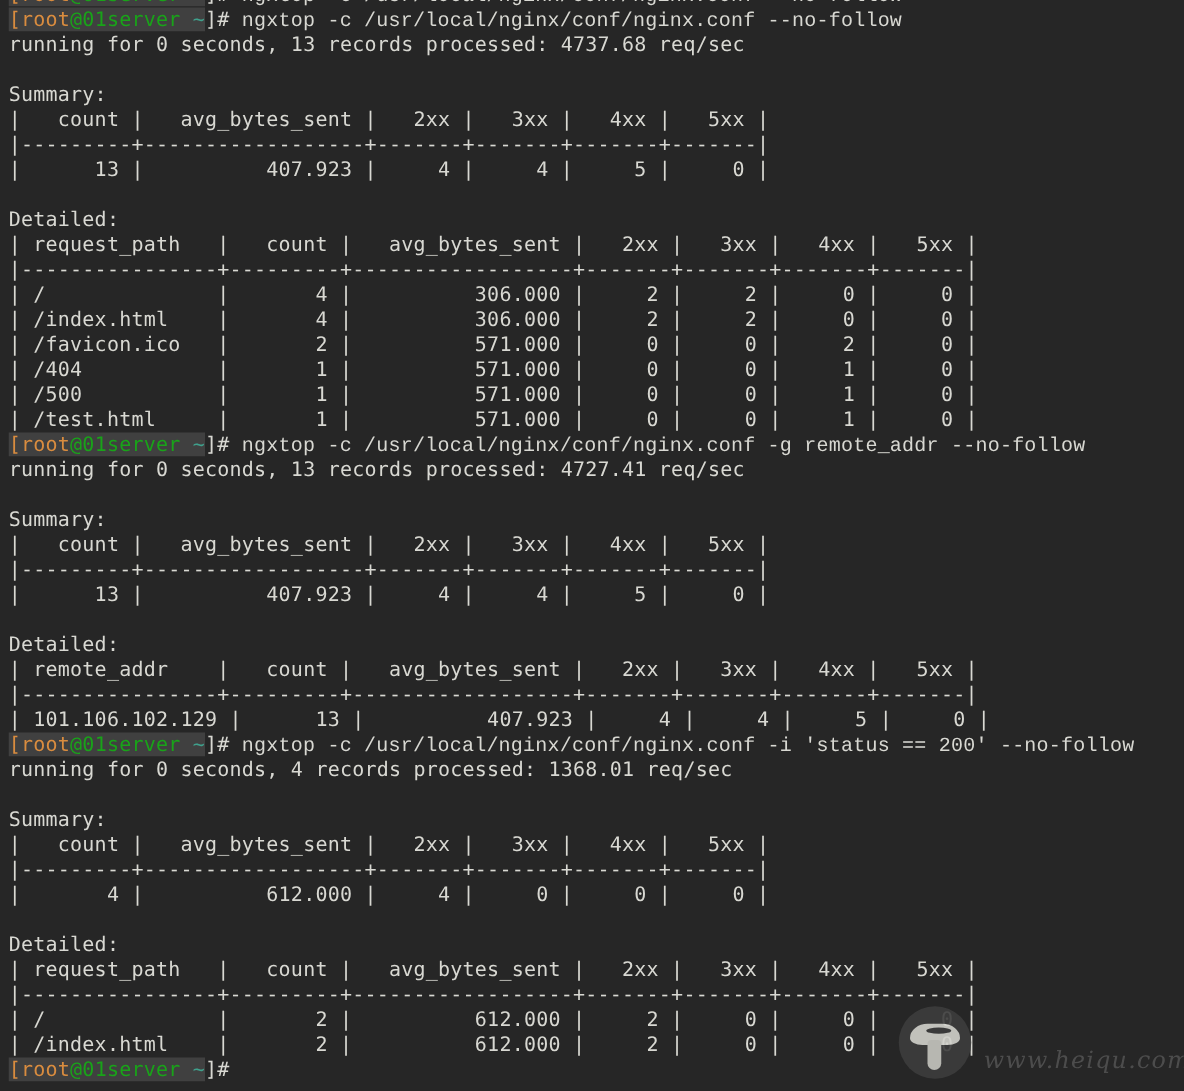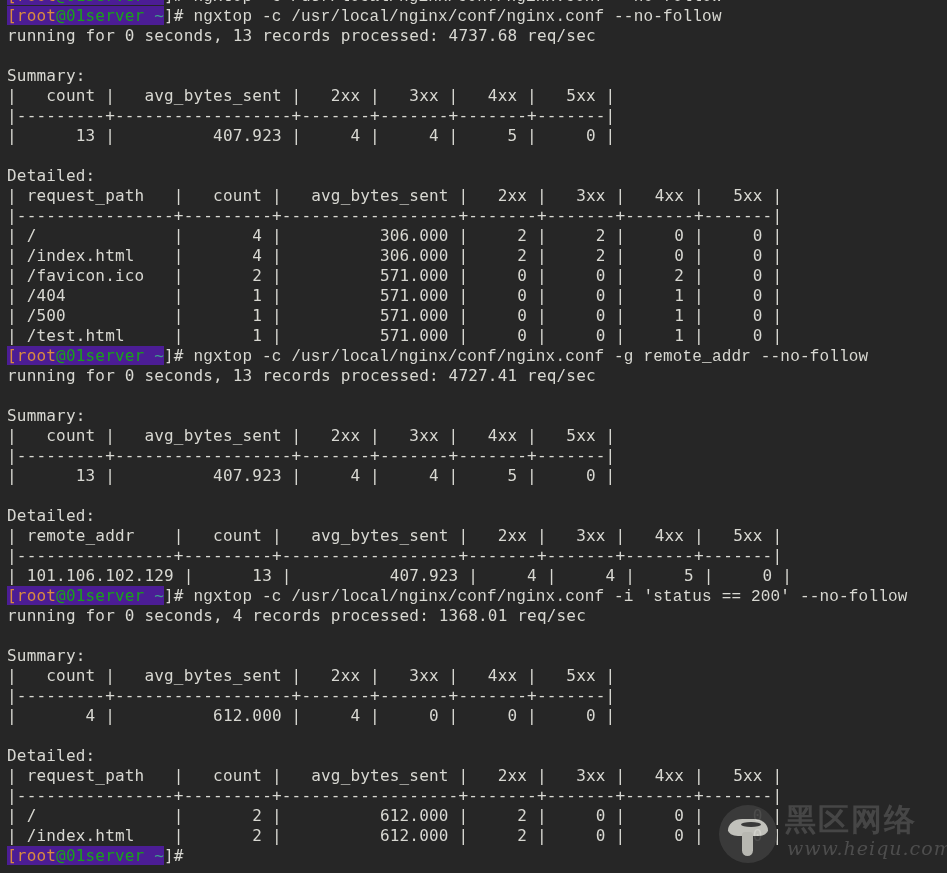--- a/index.html
+++ b/index.html
@@ -26,21 +26,21 @@
     top: -14px;     
     white-space: pre;
   }
   .line {
     height: 20px;
     white-space: pre;
   }
 
   
   .prompt {
-    background: #4c1d95;
+    background: #404040;
   }
   .pbr   { color: #d98c3f; }   
   .phost { color: #19a319; }   
   .ptil  { color: #3fa08c; }   
   .pend  { color: #d8d8d2; }   
   .cmd   { color: #d8d8d2; font-family: Liberation Mono, monospace; }
 
   
   .watermark {
     position: absolute;
@@ -114,16 +114,15 @@
 <body>
 
 <div id="terminal">
   <div class="screen" id="screen"><div class="line"><span class="prompt"><span class="pbr">[root</span><span class="phost">@01server</span><span class="ptil"> ~</span></span><span class="pend">]#</span><span class="cmd"> ngxtop -c /usr/local/nginx/conf/nginx.conf --no-follow</span></div><div class="line"><span class="prompt"><span class="pbr">[root</span><span class="phost">@01server</span><span class="ptil"> ~</span></span><span class="pend">]#</span><span class="cmd"> ngxtop -c /usr/local/nginx/conf/nginx.conf --no-follow</span></div><div class="line">running for 0 seconds, 13 records processed: 4737.68 req/sec</div><div class="line">&nbsp;</div><div class="line">Summary:</div><div class="line">|   count |   avg_bytes_sent |   2xx |   3xx |   4xx |   5xx |</div><div class="line">|---------+------------------+-------+-------+-------+-------|</div><div class="line">|      13 |          407.923 |     4 |     4 |     5 |     0 |</div><div class="line">&nbsp;</div><div class="line">Detailed:</div><div class="line">| request_path   |   count |   avg_bytes_sent |   2xx |   3xx |   4xx |   5xx |</div><div class="line">|----------------+---------+------------------+-------+-------+-------+-------|</div><div class="line">| /              |       4 |          306.000 |     2 |     2 |     0 |     0 |</div><div class="line">| /index.html    |       4 |          306.000 |     2 |     2 |     0 |     0 |</div><div class="line">| /favicon.ico   |       2 |          571.000 |     0 |     0 |     2 |     0 |</div><div class="line">| /404           |       1 |          571.000 |     0 |     0 |     1 |     0 |</div><div class="line">| /500           |       1 |          571.000 |     0 |     0 |     1 |     0 |</div><div class="line">| /test.html     |       1 |          571.000 |     0 |     0 |     1 |     0 |</div><div class="line"><span class="prompt"><span class="pbr">[root</span><span class="phost">@01server</span><span class="ptil"> ~</span></span><span class="pend">]#</span><span class="cmd"> ngxtop -c /usr/local/nginx/conf/nginx.conf -g remote_addr --no-follow</span></div><div class="line">running for 0 seconds, 13 records processed: 4727.41 req/sec</div><div class="line">&nbsp;</div><div class="line">Summary:</div><div class="line">|   count |   avg_bytes_sent |   2xx |   3xx |   4xx |   5xx |</div><div class="line">|---------+------------------+-------+-------+-------+-------|</div><div class="line">|      13 |          407.923 |     4 |     4 |     5 |     0 |</div><div class="line">&nbsp;</div><div class="line">Detailed:</div><div class="line">| remote_addr    |   count |   avg_bytes_sent |   2xx |   3xx |   4xx |   5xx |</div><div class="line">|----------------+---------+------------------+-------+-------+-------+-------|</div><div class="line">| 101.106.102.129 |      13 |          407.923 |     4 |     4 |     5 |     0 |</div><div class="line"><span class="prompt"><span class="pbr">[root</span><span class="phost">@01server</span><span class="ptil"> ~</span></span><span class="pend">]#</span><span class="cmd"> ngxtop -c /usr/local/nginx/conf/nginx.conf -i 'status == 200' --no-follow</span></div><div class="line">running for 0 seconds, 4 records processed: 1368.01 req/sec</div><div class="line">&nbsp;</div><div class="line">Summary:</div><div class="line">|   count |   avg_bytes_sent |   2xx |   3xx |   4xx |   5xx |</div><div class="line">|---------+------------------+-------+-------+-------+-------|</div><div class="line">|       4 |          612.000 |     4 |     0 |     0 |     0 |</div><div class="line">&nbsp;</div><div class="line">Detailed:</div><div class="line">| request_path   |   count |   avg_bytes_sent |   2xx |   3xx |   4xx |   5xx |</div><div class="line">|----------------+---------+------------------+-------+-------+-------+-------|</div><div class="line">| /              |       2 |          612.000 |     2 |     0 |     0 |     0 |</div><div class="line">| /index.html    |       2 |          612.000 |     2 |     0 |     0 |     0 |</div><div class="line"><span class="prompt"><span class="pbr">[root</span><span class="phost">@01server</span><span class="ptil"> ~</span></span><span class="pend">]#</span><span class="cmd"></span></div></div>
 
   <div class="watermark">
     <div class="wm-logo">
       <div class="wm-cap"></div>
       <div class="wm-stem"></div>
     </div>
-    <div class="wm-text">黑区网络</div>
     <div class="wm-url">www.heiqu.com</div>
   </div>
 </div>
 
 </body></html>

